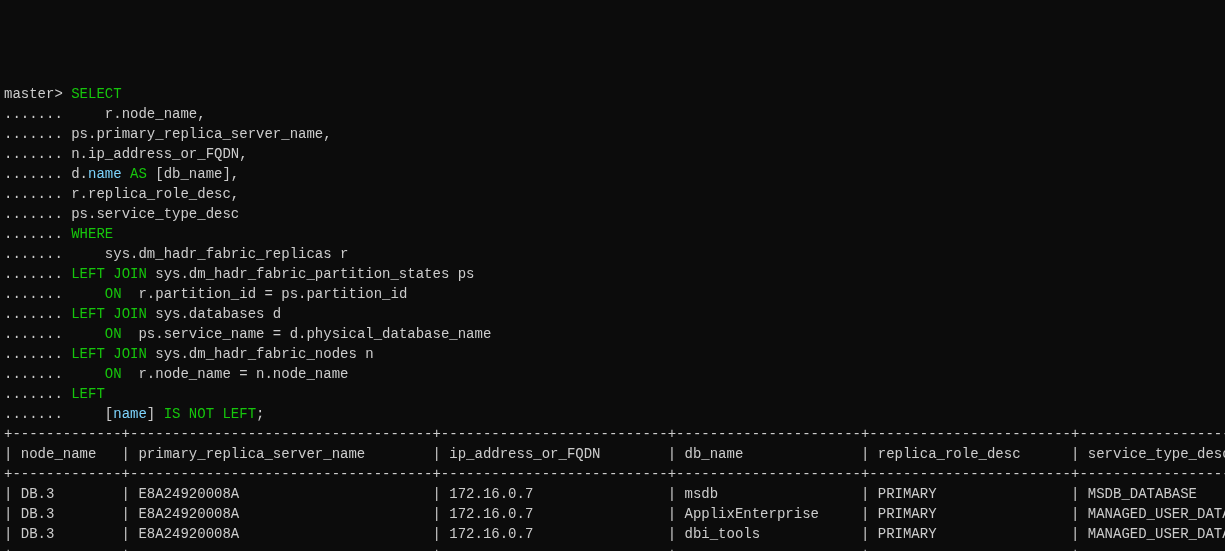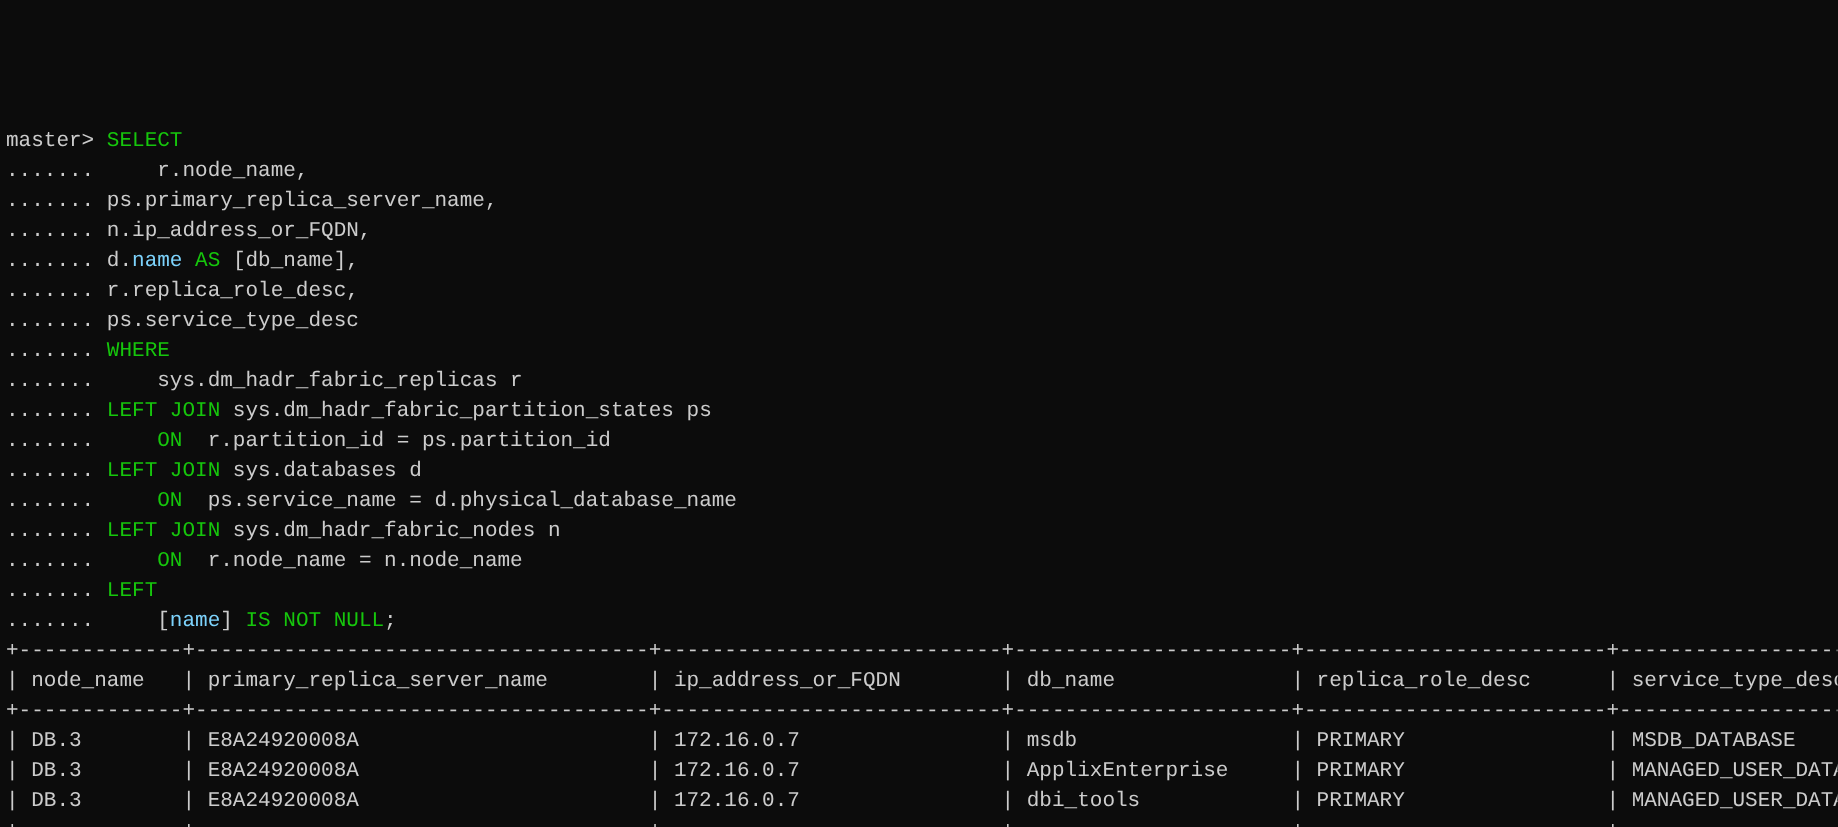--- a/index.html
+++ b/index.html
@@ -31,21 +31,21 @@
 <span>....... </span><span>ps.service_type_desc</span>
 <span>....... </span><span class="kw">WHERE</span>
 <span>....... </span><span>    sys.dm_hadr_fabric_replicas r</span>
 <span>....... </span><span class="kw">LEFT JOIN </span><span>sys.dm_hadr_fabric_partition_states ps</span>
 <span>....... </span>    <span class="kw">ON</span><span>  r.partition_id = ps.partition_id</span>
 <span>....... </span><span class="kw">LEFT JOIN </span><span>sys.databases d</span>
 <span>....... </span>    <span class="kw">ON</span><span>  ps.service_name = d.physical_database_name</span>
 <span>....... </span><span class="kw">LEFT JOIN </span><span>sys.dm_hadr_fabric_nodes n</span>
 <span>....... </span>    <span class="kw">ON</span><span>  r.node_name = n.node_name</span>
 <span>....... </span><span class="kw">LEFT</span>
-<span>....... </span><span>    [</span><span class="idg">name</span><span>] </span><span class="kw">IS NOT NULL</span><span>;</span>
+<span>....... </span><span>    [</span><span class="idg">name</span><span>] </span><span class="kw">IS NOT LEFT</span><span>;</span>
 <span>+-------------+------------------------------------+---------------------------+----------------------+------------------------+------------------------+</span>
 <span>| node_name   | primary_replica_server_name        | ip_address_or_FQDN        | db_name              | replica_role_desc      | service_type_desc      |</span>
 <span>+-------------+------------------------------------+---------------------------+----------------------+------------------------+------------------------+</span>
 <span>| DB.3        | E8A24920008A                       | 172.16.0.7                | msdb                 | PRIMARY                | MSDB_DATABASE          |</span>
 <span>| DB.3        | E8A24920008A                       | 172.16.0.7                | ApplixEnterprise     | PRIMARY                | MANAGED_USER_DATABASE  |</span>
 <span>| DB.3        | E8A24920008A                       | 172.16.0.7                | dbi_tools            | PRIMARY                | MANAGED_USER_DATABASE  |</span>
 <span>+-------------+------------------------------------+---------------------------+----------------------+------------------------+------------------------+</span>
 
 
 </div>

